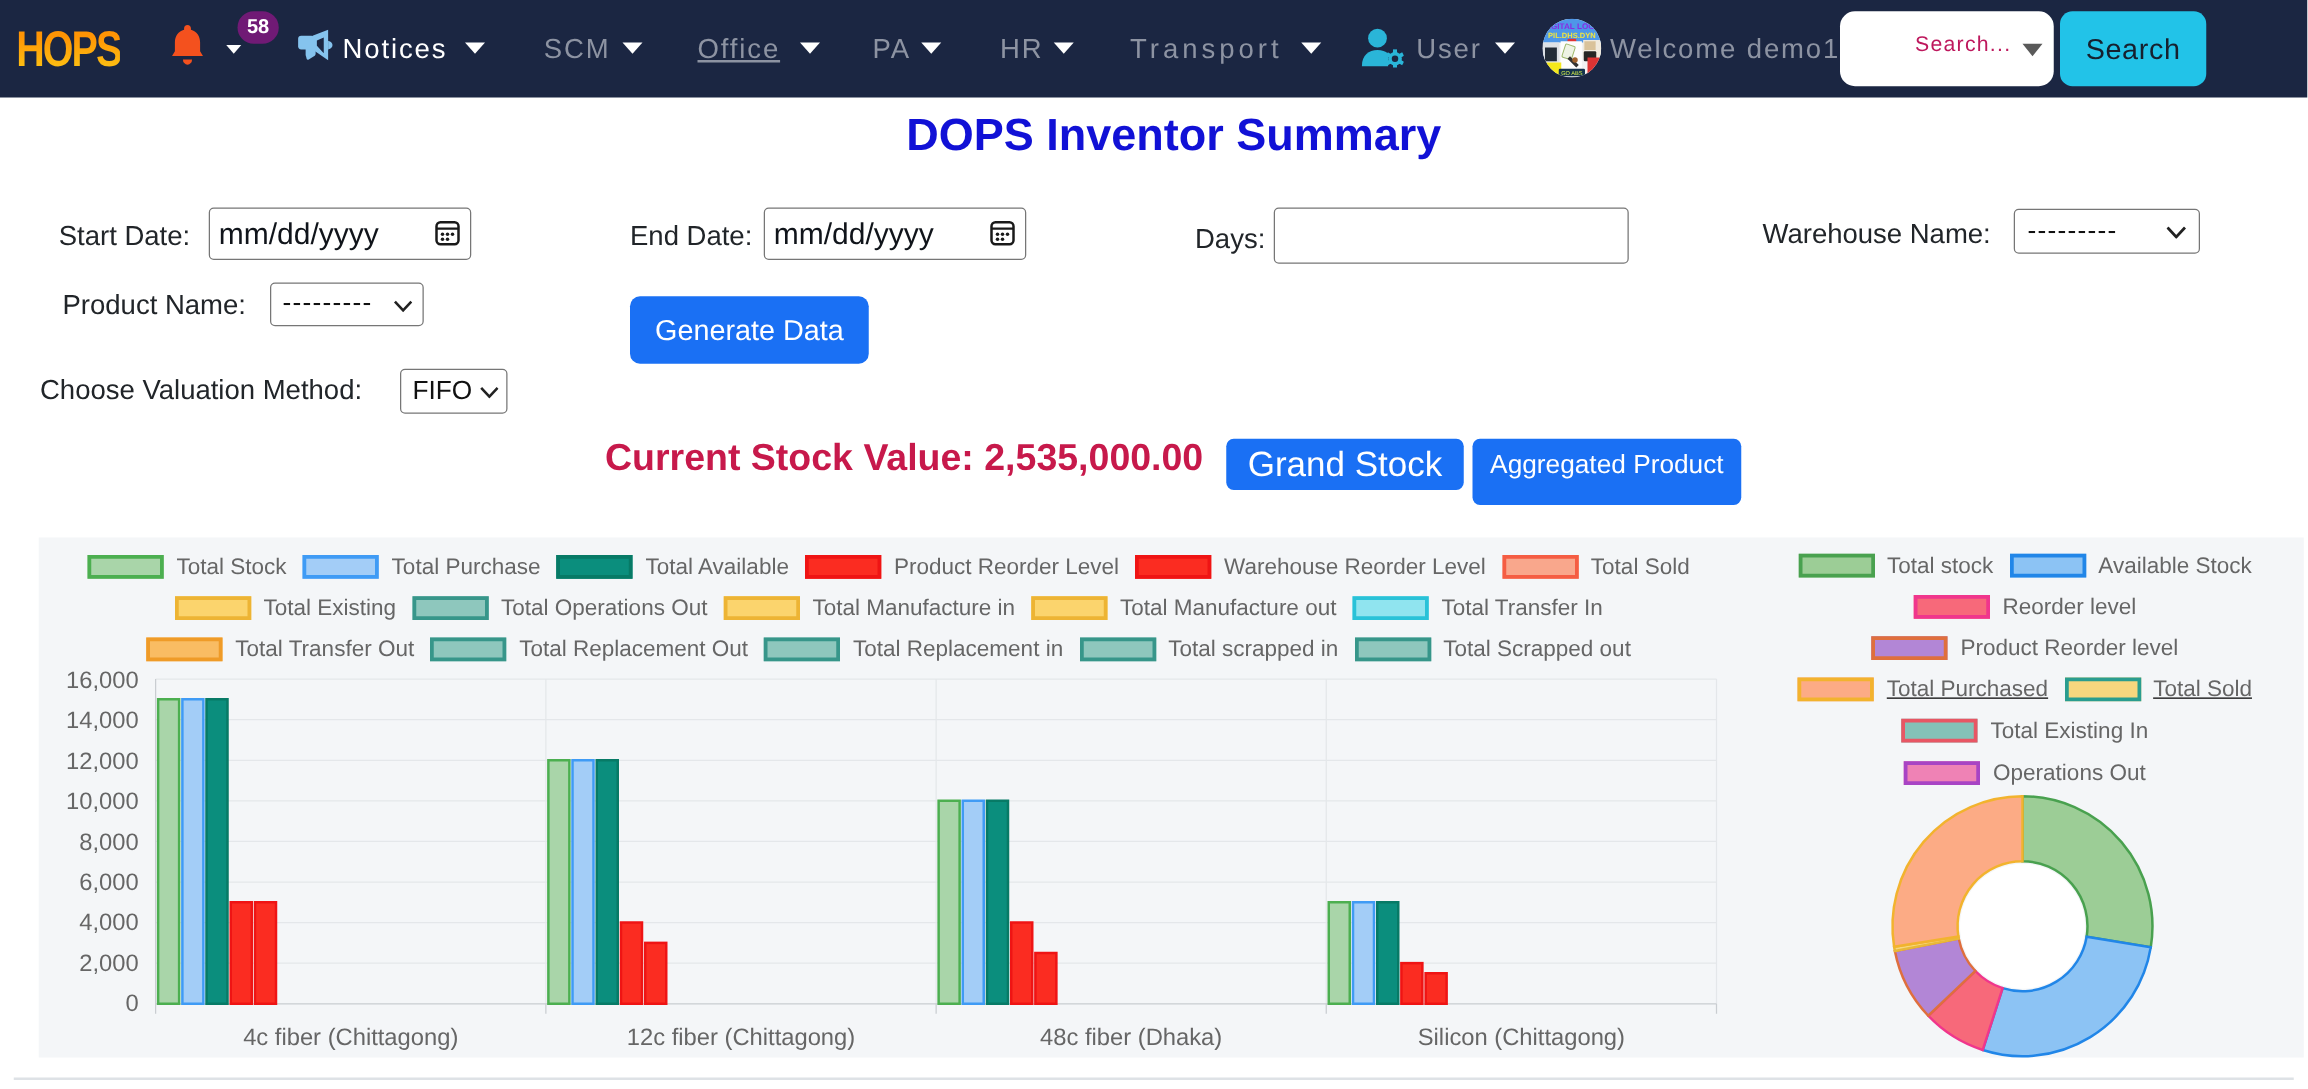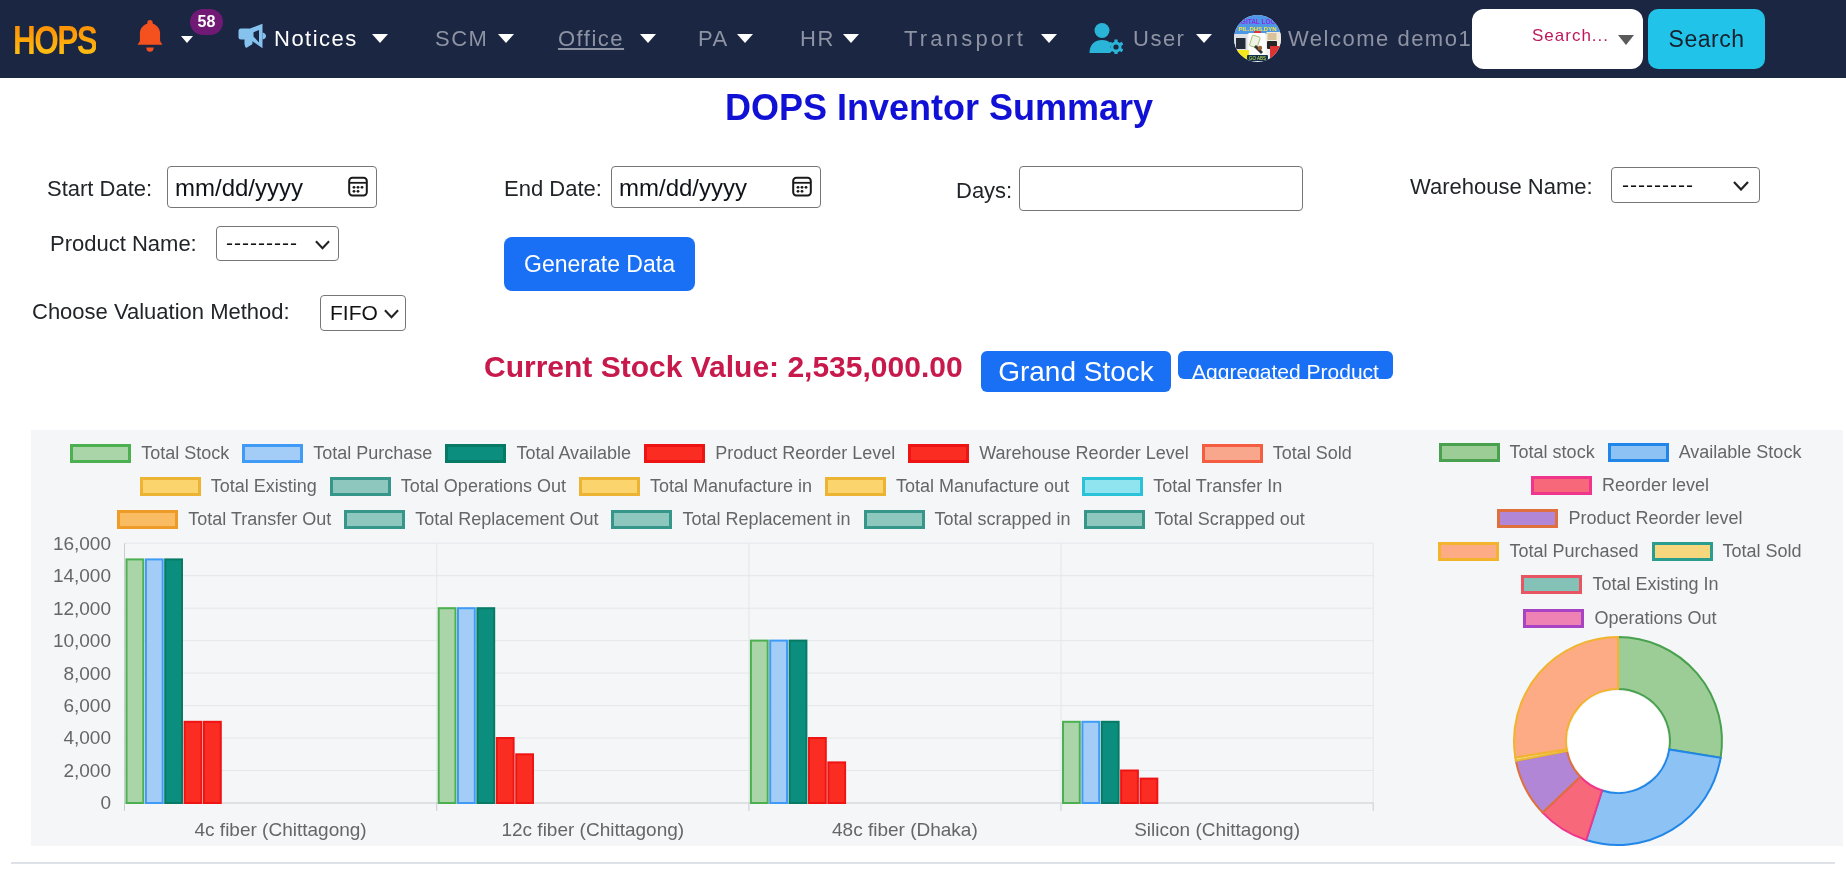--- a/index.html
+++ b/index.html
@@ -168,21 +168,21 @@
   <span class="abs" style="left:9px;top:5px;">FIFO</span>
   <svg class="abs" style="right:6px;top:13px" width="15" height="10" viewBox="0 0 16 10">
         <path d="M1 1 L8 8.5 L15 1" fill="none" stroke="#222" stroke-width="2.2"></path>
       </svg>
 </div>
 
 <div class="btn" style="left:504px;top:237px;width:191px;height:54px;border-radius:8px;font-size:23px;line-height:54px;">Generate Data</div>
 
 <div class="abs" style="left:484px;top:350px;font-size:30px;font-weight:bold;color:#c7194b;">Current Stock Value: 2,535,000.00</div>
 <div class="btn" style="left:981px;top:351px;width:190px;height:41px;border-radius:6px;font-size:28px;line-height:41px;">Grand Stock value</div>
-<div class="btn" style="left:1178px;top:351px;width:215px;height:28px;border-radius:6px;font-size:21px;line-height:41px;">Aggregated Product</div>
+<div class="btn" style="left:1178px;top:351px;width:215px;height:53px;border-radius:6px;font-size:21px;line-height:41px;">Aggregated Product</div>
 
 <div id="panel"></div>
 
 <div class="lrow" style="left:32px;top:443px;width:1358px;">
   <span class="li">
         <span class="lbox" style="background:#a9d5a9;border-color:#4caf50;"></span>
         <span class="ltxt">Total Stock</span>
       </span>
   <span class="li">
         <span class="lbox" style="background:#a3cdf7;border-color:#3f9bf5;"></span>
@@ -265,21 +265,21 @@
         <span class="lbox" style="background:#f7697a;border-color:#f0368c;"></span>
         <span class="ltxt">Reorder level</span>
       </span>
 </div>
 <div class="lrow" style="left:1400px;top:508px;width:440px;">
   <span class="li">
         <span class="lbox" style="background:#b286d6;border-color:#df6f3d;"></span>
         <span class="ltxt">Product Reorder level</span>
       </span>
 </div>
-<div class="lrow" style="left:1400px;top:541px;width:440px;">
+<div class="lrow" style="left:1400px;top:541px;width:440px;text-decoration:underline;">
   <span class="li">
         <span class="lbox" style="background:#fcab85;border-color:#f2b32e;"></span>
         <span class="ltxt">Total Purchased</span>
       </span>
   <span class="li">
         <span class="lbox" style="background:#f7d77e;border-color:#2a9d8f;"></span>
         <span class="ltxt">Total Sold</span>
       </span>
 </div>
 <div class="lrow" style="left:1400px;top:574px;width:440px;">

